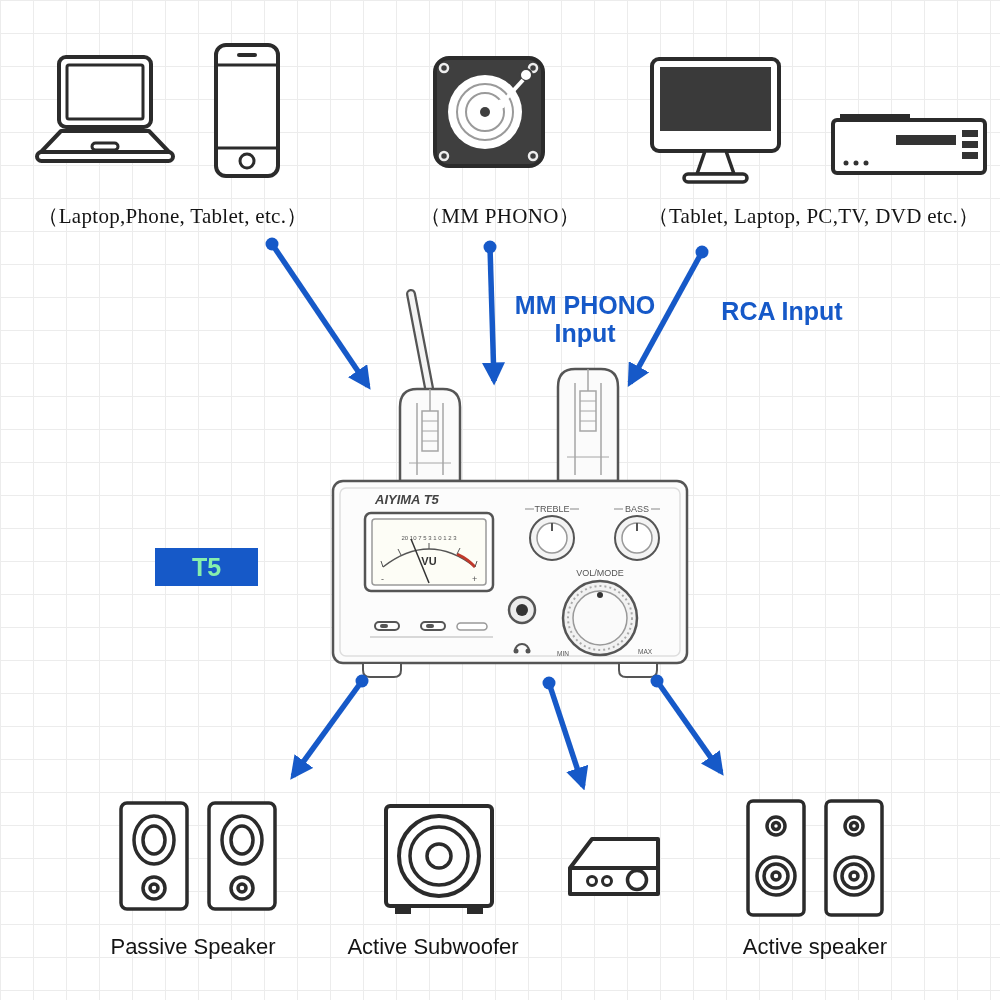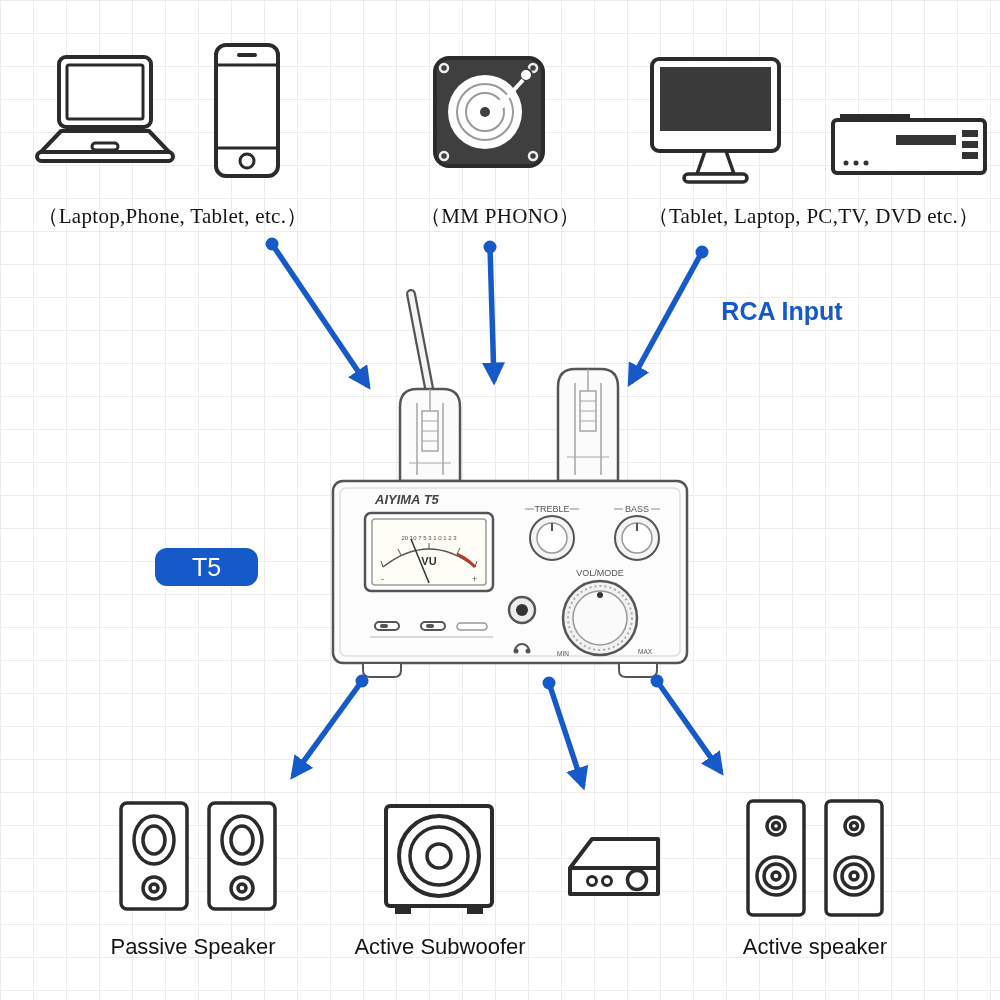--- a/index.html
+++ b/index.html
@@ -32,22 +32,22 @@
     font-size:25px;
     font-weight:bold;
     color:#1659C8;
     text-align:center;
     white-space:nowrap;
     line-height:1.12;
   }
   .badge{
     position:absolute;
     left:155px;top:548px;width:103px;height:38px;
-    background:#1659C8;border-radius:12px;
-    color:#ffffff;font-size:25px;font-weight:normal;
+    background:#1659C8;border-radius:0;
+    color:#86efac;font-size:25px;font-weight:bold;
     display:flex;align-items:center;justify-content:center;
   }
   .out-caption{
     position:absolute;
     font-size:22px;color:#141414;text-align:center;white-space:nowrap;
   }
   svg{display:block;}
 </style>
 </head>
 <body>
@@ -111,20 +111,24 @@
       <circle cx="16" cy="55" r="2.5" fill="#333" stroke="none"></circle>
       <circle cx="26" cy="55" r="2.5" fill="#333" stroke="none"></circle>
       <circle cx="36" cy="55" r="2.5" fill="#333" stroke="none"></circle>
     </svg>
   </div>
 
   <div class="caption" style="left:0px;top:202px;width:345px;">（Laptop,Phone, Tablet, etc.）</div>
   <div class="caption" style="left:405px;top:202px;width:190px;">（MM PHONO）</div>
   <div class="caption" style="left:616px;top:202px;width:395px;">（Tablet, Laptop, PC,TV, DVD etc.）</div>
 
+  <div class="input-label" style="left:495px;top:291px;width:180px;">
+    <div>MM PHONO</div>
+    <div>Input</div>
+  </div>
   <div class="input-label" style="left:697px;top:297px;width:170px;">RCA Input</div>
 
   <div class="badge">T5</div>
 
   <div class="abs" style="left:325px;top:285px;">
     <svg width="370" height="395" viewBox="0 0 370 395">
 
       <g>
         <line x1="86" y1="9" x2="104" y2="103" stroke="#555" stroke-width="10" stroke-linecap="round"></line>
         <line x1="86" y1="9" x2="104" y2="103" stroke="#f4f4f4" stroke-width="5.5" stroke-linecap="round"></line>
@@ -297,16 +301,16 @@
       <rect x="81" y="3" width="56" height="114" rx="5" fill="#fff"></rect>
       <circle cx="109" cy="28" r="9"></circle>
       <circle cx="109" cy="28" r="3.5"></circle>
       <circle cx="109" cy="78" r="19"></circle>
       <circle cx="109" cy="78" r="12"></circle>
       <circle cx="109" cy="78" r="4"></circle>
     </svg>
   </div>
 
   <div class="out-caption" style="left:58px;top:934px;width:270px;">Passive Speaker</div>
-  <div class="out-caption" style="left:305px;top:934px;width:270px;">Active Subwoofer</div>
+  <div class="out-caption" style="left:298px;top:934px;width:270px;">Active Subwoofer</div>
   <div class="out-caption" style="left:680px;top:934px;width:270px;">Active speaker</div>
 
 </div>
 
 </body></html>

